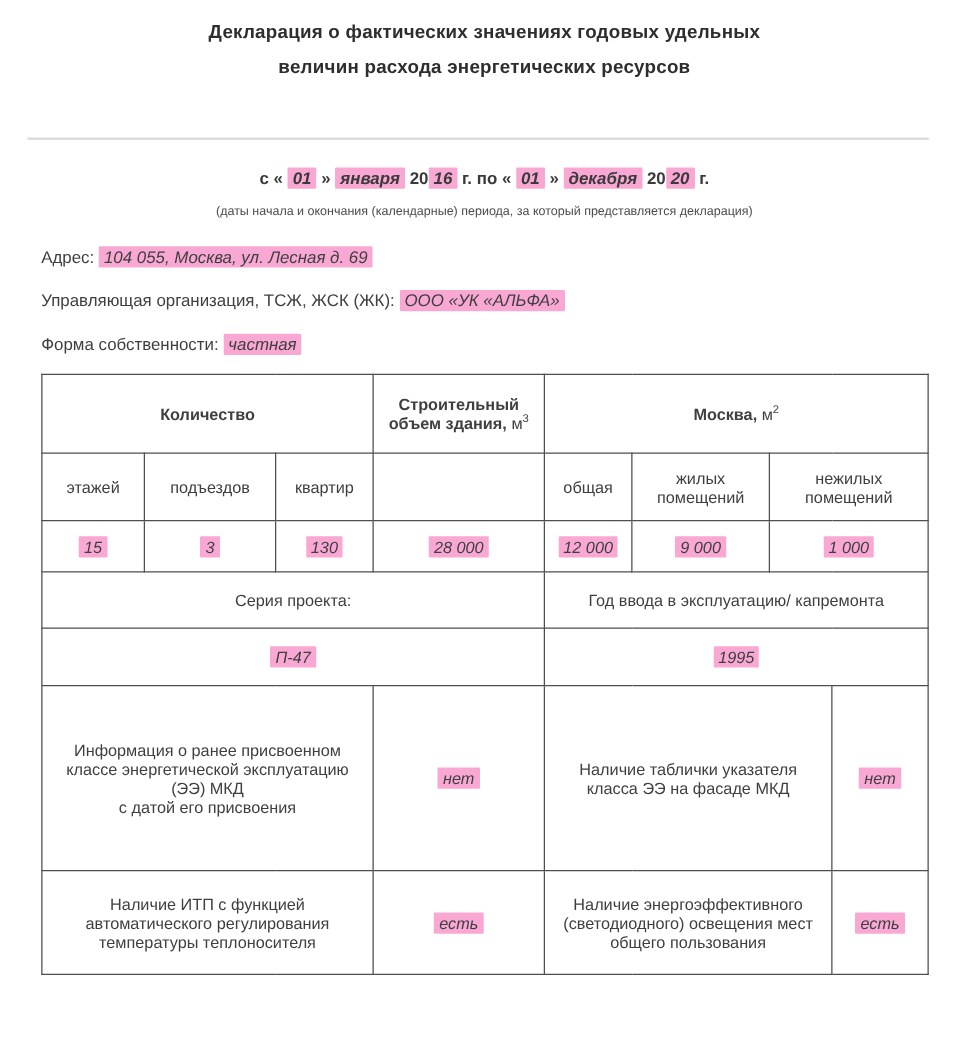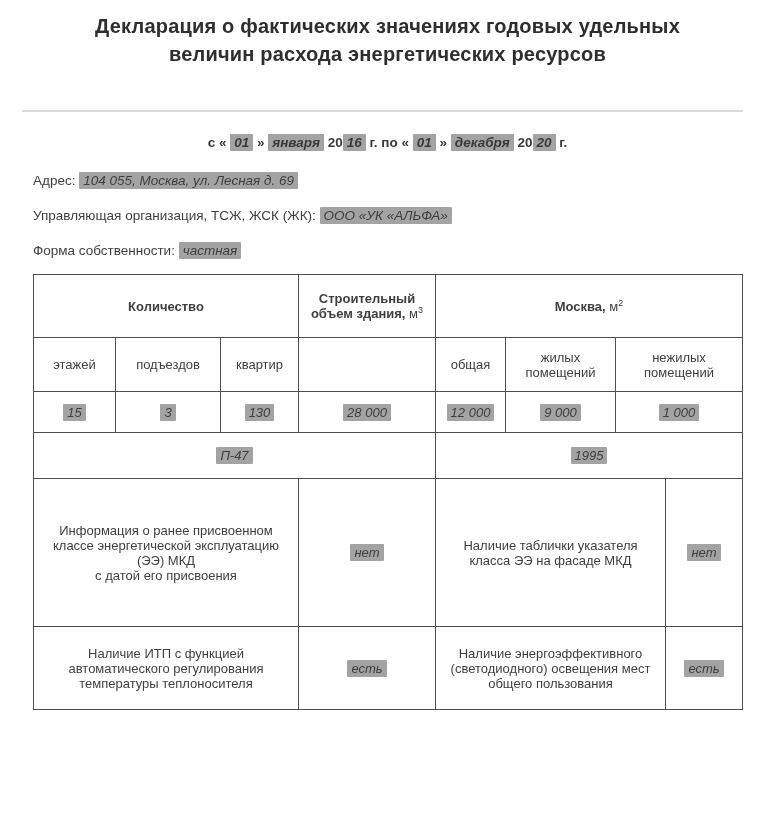--- a/index.html
+++ b/index.html
@@ -6,40 +6,40 @@
   body {
     width:762px; height:835px; overflow:hidden;
     font-family:"Liberation Sans", sans-serif;
     color:#404040;
     -webkit-font-smoothing:antialiased;
   }
   .page { box-sizing:border-box; width:762px; padding:8px 20px 0 33px; }
 
   .title {
     margin:4px 0 0 0;
-    font-size:20px; line-height:28px; font-weight:bold;
+    font-size:15px; line-height:28px; font-weight:bold;
     text-align:center; color:#2e2e2e; letter-spacing:0.2px;
   }
 
   .divider {
     width:721px; margin:42px 0 0 -11px;
     border-top:2px solid #dcdcdc; height:0;
   }
 
   .period {
     margin-top:23px; text-align:center;
     font-size:13.5px; font-weight:bold; color:#3a3a3a;
   }
   .period-note {
     margin-top:14px; text-align:center;
     font-size:10px; color:#4c4c4c;
   }
 
   .hl {
-    background:#a3a3a3; font-style:italic;
+    background:#f9a8d4; font-style:italic;
     padding:1px 4px; border-radius:1px;
   }
   .period .hl { font-weight:bold; }
 
   .field-line { margin-top:20px; font-size:13.5px; color:#3f3f3f; }
   .field-line.first { margin-top:23px; }
 
   table.decl {
     margin-top:16px;
     border-collapse:collapse; table-layout:fixed;
@@ -67,20 +67,21 @@
 <body>
 
 <div class="page">
 
   <h1 class="title"><span>Декларация о фактических значениях годовых удельных</span><br><span>величин расхода энергетических ресурсов</span></h1>
 
   <div class="divider"></div>
 
   <div class="period"><span>с « </span><span class="hl">01</span><span> » </span><span class="hl">января</span><span> 20</span><span class="hl">16</span><span> г. по « </span><span class="hl">01</span><span> » </span><span class="hl">декабря</span><span> 20</span><span class="hl">20</span><span> г.</span></div>
 
+  <div class="period-note">(даты начала и окончания (календарные) периода, за который представляется декларация)</div>
 
   <div class="field-line first"><span>Адрес: </span><span class="hl">104 055, Москва, ул. Лесная д. 69</span></div>
 
   <div class="field-line"><span>Управляющая организация, ТСЖ, ЖСК (ЖК): </span><span class="hl">ООО «УК «АЛЬФА»</span></div>
 
   <div class="field-line"><span>Форма собственности: </span><span class="hl">частная</span></div>
 
   <table class="decl">
     <colgroup>
       <col style="width:82px">
@@ -113,20 +114,24 @@
     <tr class="r3">
       <td><span class="hl">15</span></td>
       <td><span class="hl">3</span></td>
       <td><span class="hl">130</span></td>
       <td><span class="hl">28 000</span></td>
       <td><span class="hl">12 000</span></td>
       <td><span class="hl">9 000</span></td>
       <td colspan="2"><span class="hl">1 000</span></td>
     </tr>
 
+    <tr class="r4">
+      <td colspan="4" class="left vtop">Серия проекта:</td>
+      <td colspan="4" class="left vtop">Год ввода в эксплуатацию/ капремонта</td>
+    </tr>
 
     <tr class="r5">
       <td colspan="4"><span class="hl">П-47</span></td>
       <td colspan="4"><span class="hl">1995</span></td>
     </tr>
 
     <tr class="r6">
       <td colspan="3" class="left vtop">
         <div>Информация о ранее присвоенном классе энергетической эксплуатацию (ЭЭ) МКД</div>
         <div class="gap-above">с датой его присвоения</div>

